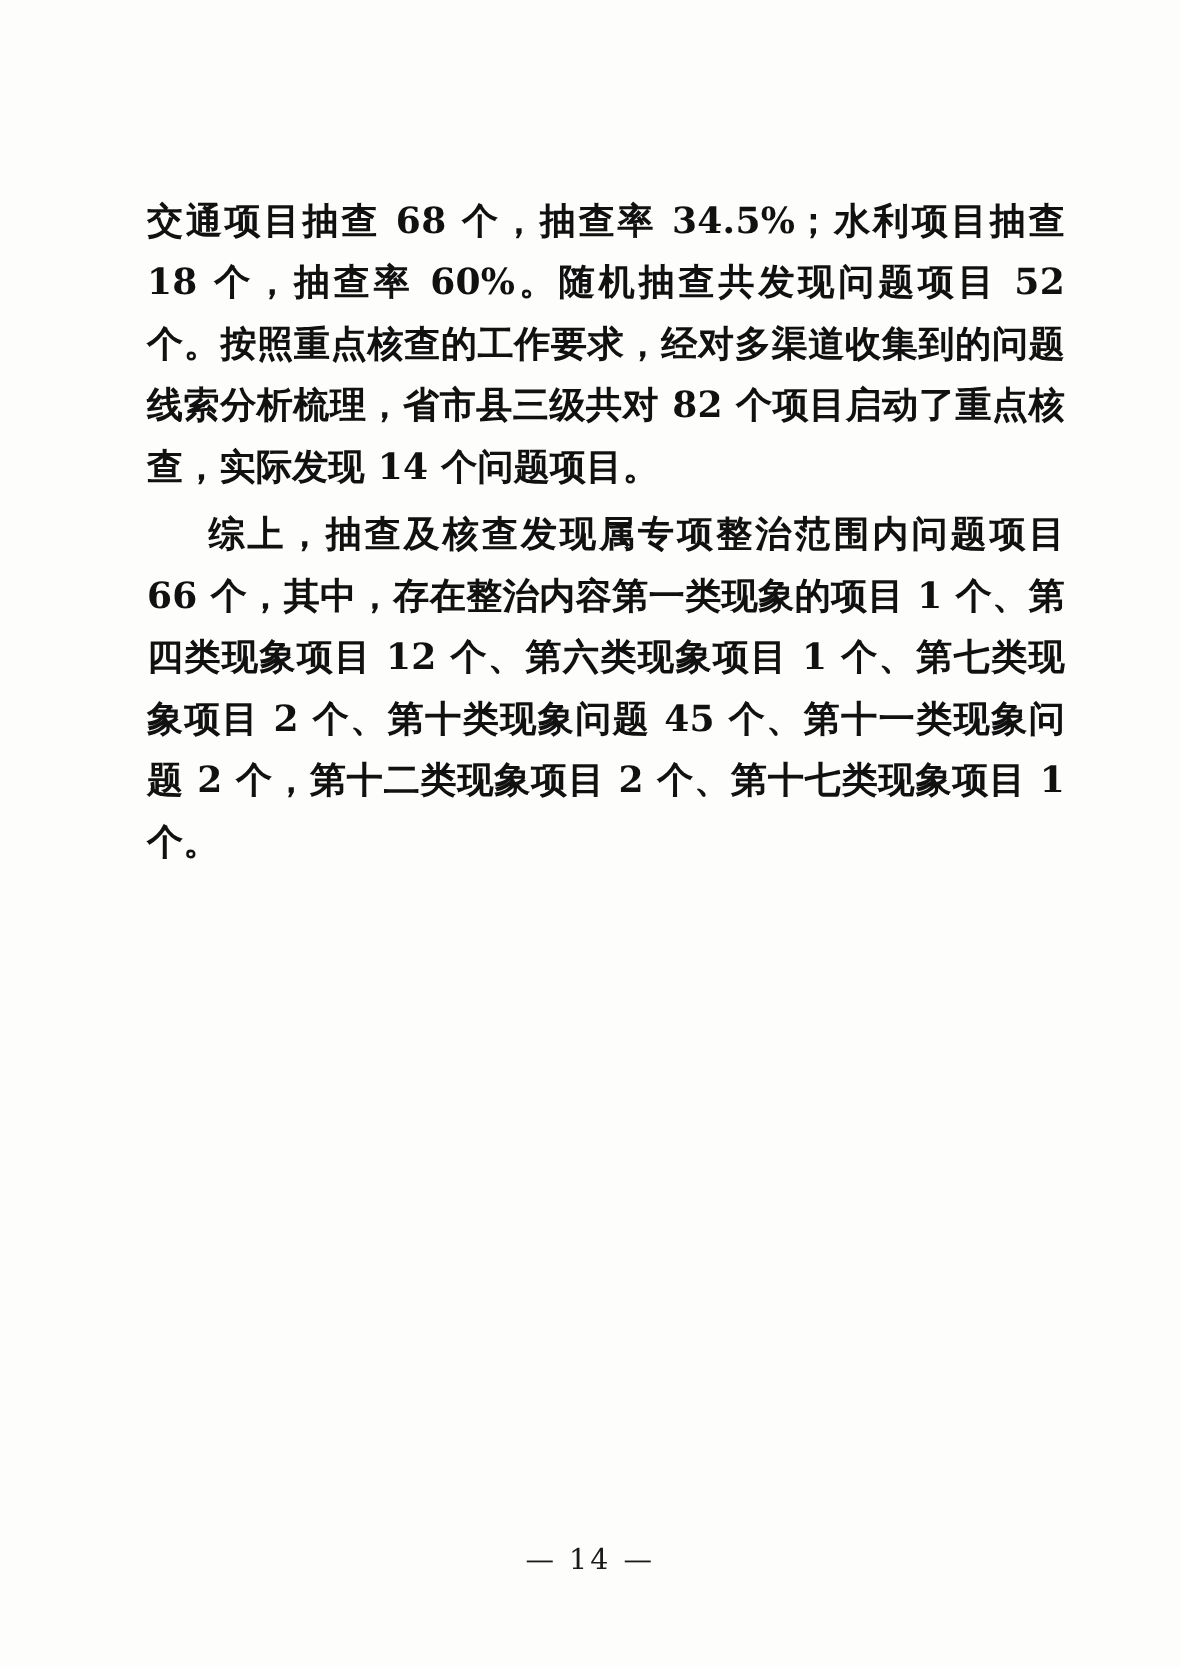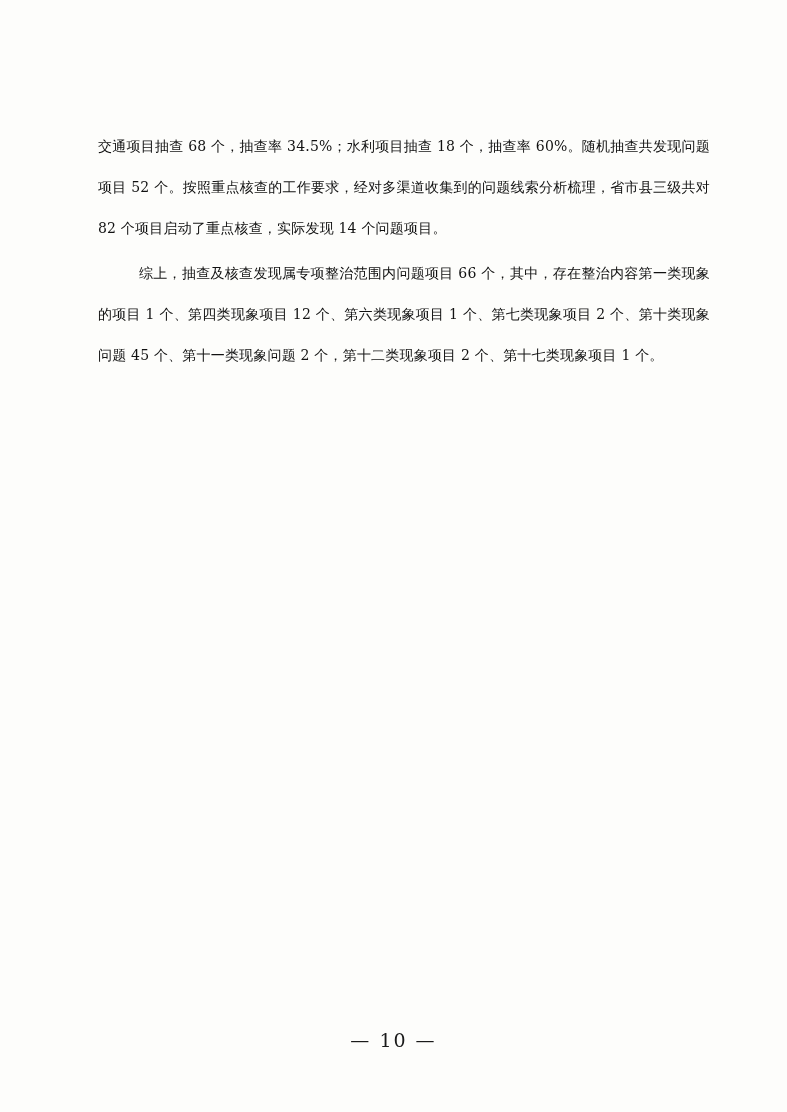--- a/index.html
+++ b/index.html
@@ -23,26 +23,26 @@
     height: 1112px;
     background: #fdfdfb;
   }
   .doc-body {
     position: absolute;
     left: 98px;
     top: 126px;
     width: 612px;
   }
   .para {
-    font-size: 14px;
+    font-size: 24px;
     line-height: 41px;
     color: #111111;
     text-align: justify;
     text-justify: inter-ideograph;
-    font-weight: 400;
+    font-weight: 700;
     letter-spacing: 0.2px;
     margin: 0 0 0 0;
     font-family: "DejaVu Serif", "Liberation Serif", serif;
   }
   .para + .para {
     margin-top: 4px;
   }
   .indent {
     text-indent: 41px;
   }
@@ -59,14 +59,14 @@
   }
 </style>
 </head>
 <body>
 
 <div class="page">
   <div class="doc-body">
     <p class="para">交通项目抽查 68 个，抽查率 34.5%；水利项目抽查 18 个，抽查率 60%。随机抽查共发现问题项目 52 个。按照重点核查的工作要求，经对多渠道收集到的问题线索分析梳理，省市县三级共对 82 个项目启动了重点核查，实际发现 14 个问题项目。</p>
     <p class="para indent">综上，抽查及核查发现属专项整治范围内问题项目 66 个，其中，存在整治内容第一类现象的项目 1 个、第四类现象项目 12 个、第六类现象项目 1 个、第七类现象项目 2 个、第十类现象问题 45 个、第十一类现象问题 2 个，第十二类现象项目 2 个、第十七类现象项目 1 个。</p>
   </div>
-  <div class="footer">— 10 —</div>
+  <div class="footer">— 14 —</div>
 </div>
 
 </body></html>

